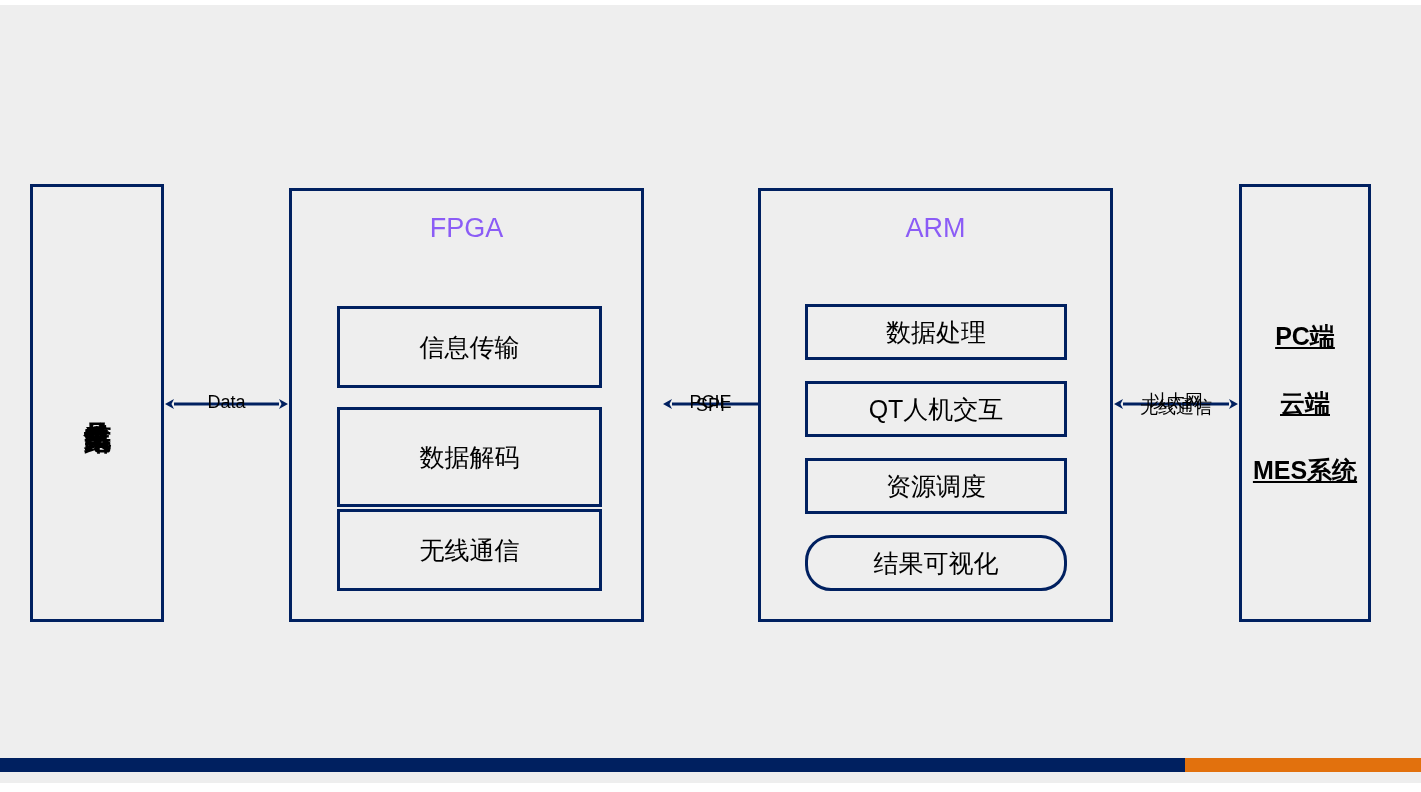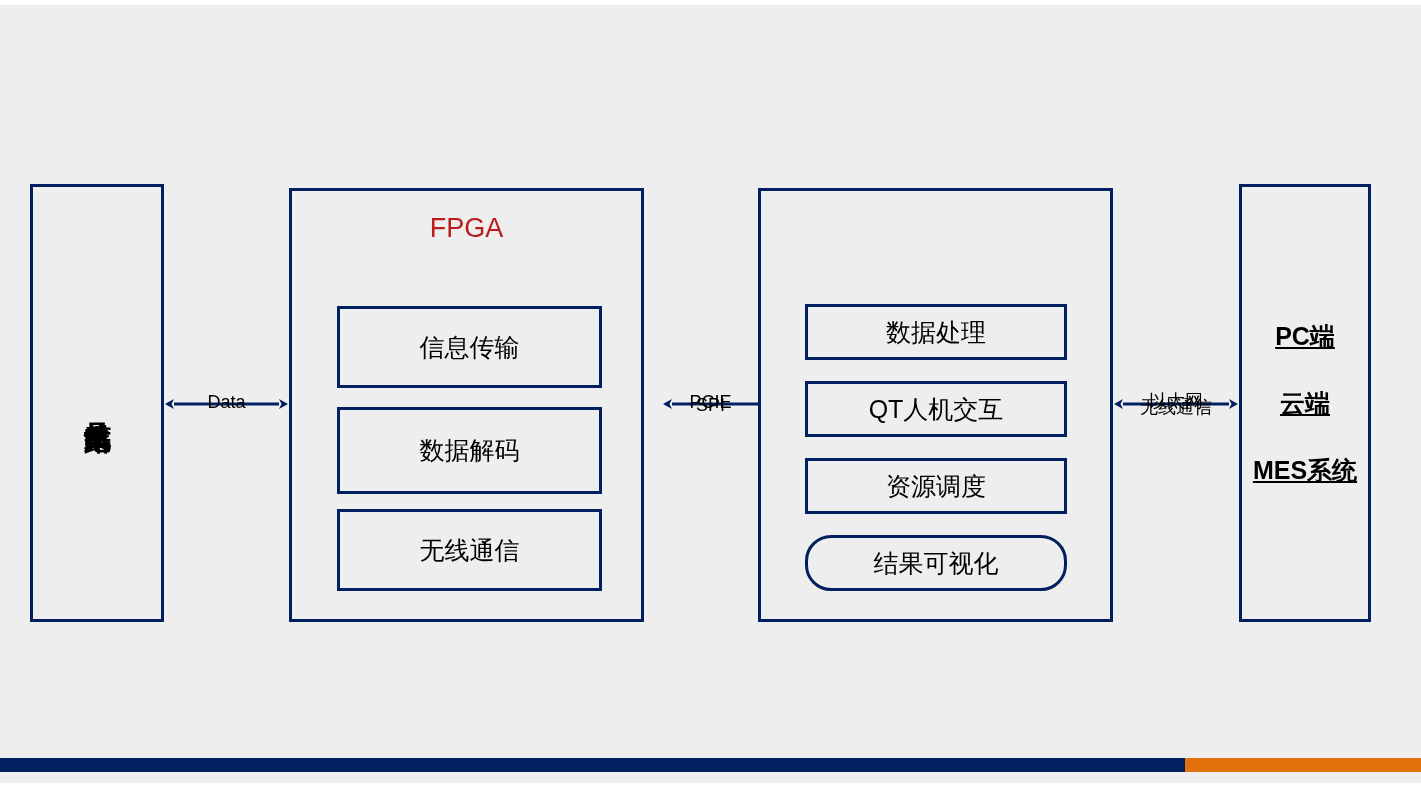--- a/index.html
+++ b/index.html
@@ -73,21 +73,21 @@
   }
 
   
   .group-title {
     position: absolute;
     top: 22px;
     left: 0;
     width: 100%;
     text-align: center;
     font-size: 27px;
-    color: #b91c1c;
+    color: #8b5cf6;
     font-weight: normal;
   }
 
   .inner {
     position: absolute;
     border: 3px solid #002060;
     background: #eeeeee;
     box-sizing: border-box;
     display: flex;
     align-items: center;
@@ -163,21 +163,21 @@
         </defs>
         <line x1="10" y1="31" x2="115" y2="31" stroke="#002060" stroke-width="3" marker-start="url(#ahL1)" marker-end="url(#ahR1)"></line>
       </svg>
     </div>
 
     <div class="box" style="left:289px; top:183px; width:355px; height:434px;">
       <div class="group-title">FPGA</div>
 
       <div class="inner" style="left:45px; top:115px; width:265px; height:82px;">信息传输</div>
 
-      <div class="inner" style="left:45px; top:216px; width:265px; height:87px;">数据解码</div>
+      <div class="inner" style="left:45px; top:216px; width:265px; height:100px;">数据解码</div>
 
       <div class="inner" style="left:45px; top:318px; width:265px; height:82px;">无线通信</div>
     </div>
 
     <div class="connector" style="left:644px; top:368px; width:115px; height:62px;padding-left:18px;">
       <div class="conn-label top">PCIE</div>
       <div class="conn-label bottom">SPI</div>
       <svg width="115" height="62" viewBox="0 0 115 62" aria-hidden="true">
         <defs>
           <marker id="ahL2" markerWidth="10" markerHeight="10" refX="9" refY="5" orient="auto" markerUnits="userSpaceOnUse">
@@ -185,20 +185,21 @@
           </marker>
           <marker id="ahR2" markerWidth="10" markerHeight="10" refX="1" refY="5" orient="auto" markerUnits="userSpaceOnUse">
             <path d="M1,0 L10,5 L1,10 L3.5,5 Z" fill="#002060"></path>
           </marker>
         </defs>
         <line x1="10" y1="31" x2="105" y2="31" stroke="#002060" stroke-width="3" marker-start="url(#ahL2)" marker-end="url(#ahR2)"></line>
       </svg>
     </div>
 
     <div class="box" style="left:758px; top:183px; width:355px; height:434px;">
+      <div class="group-title">ARM</div>
 
       <div class="inner" style="left:44px; top:113px; width:262px; height:56px;">数据处理</div>
 
       <div class="inner" style="left:44px; top:190px; width:262px; height:56px;">QT人机交互</div>
 
       <div class="inner" style="left:44px; top:267px; width:262px; height:56px;">资源调度</div>
 
       <div class="inner" style="left:44px; top:344px; width:262px; height:56px;border-radius:26px;">结果可视化</div>
     </div>
 

